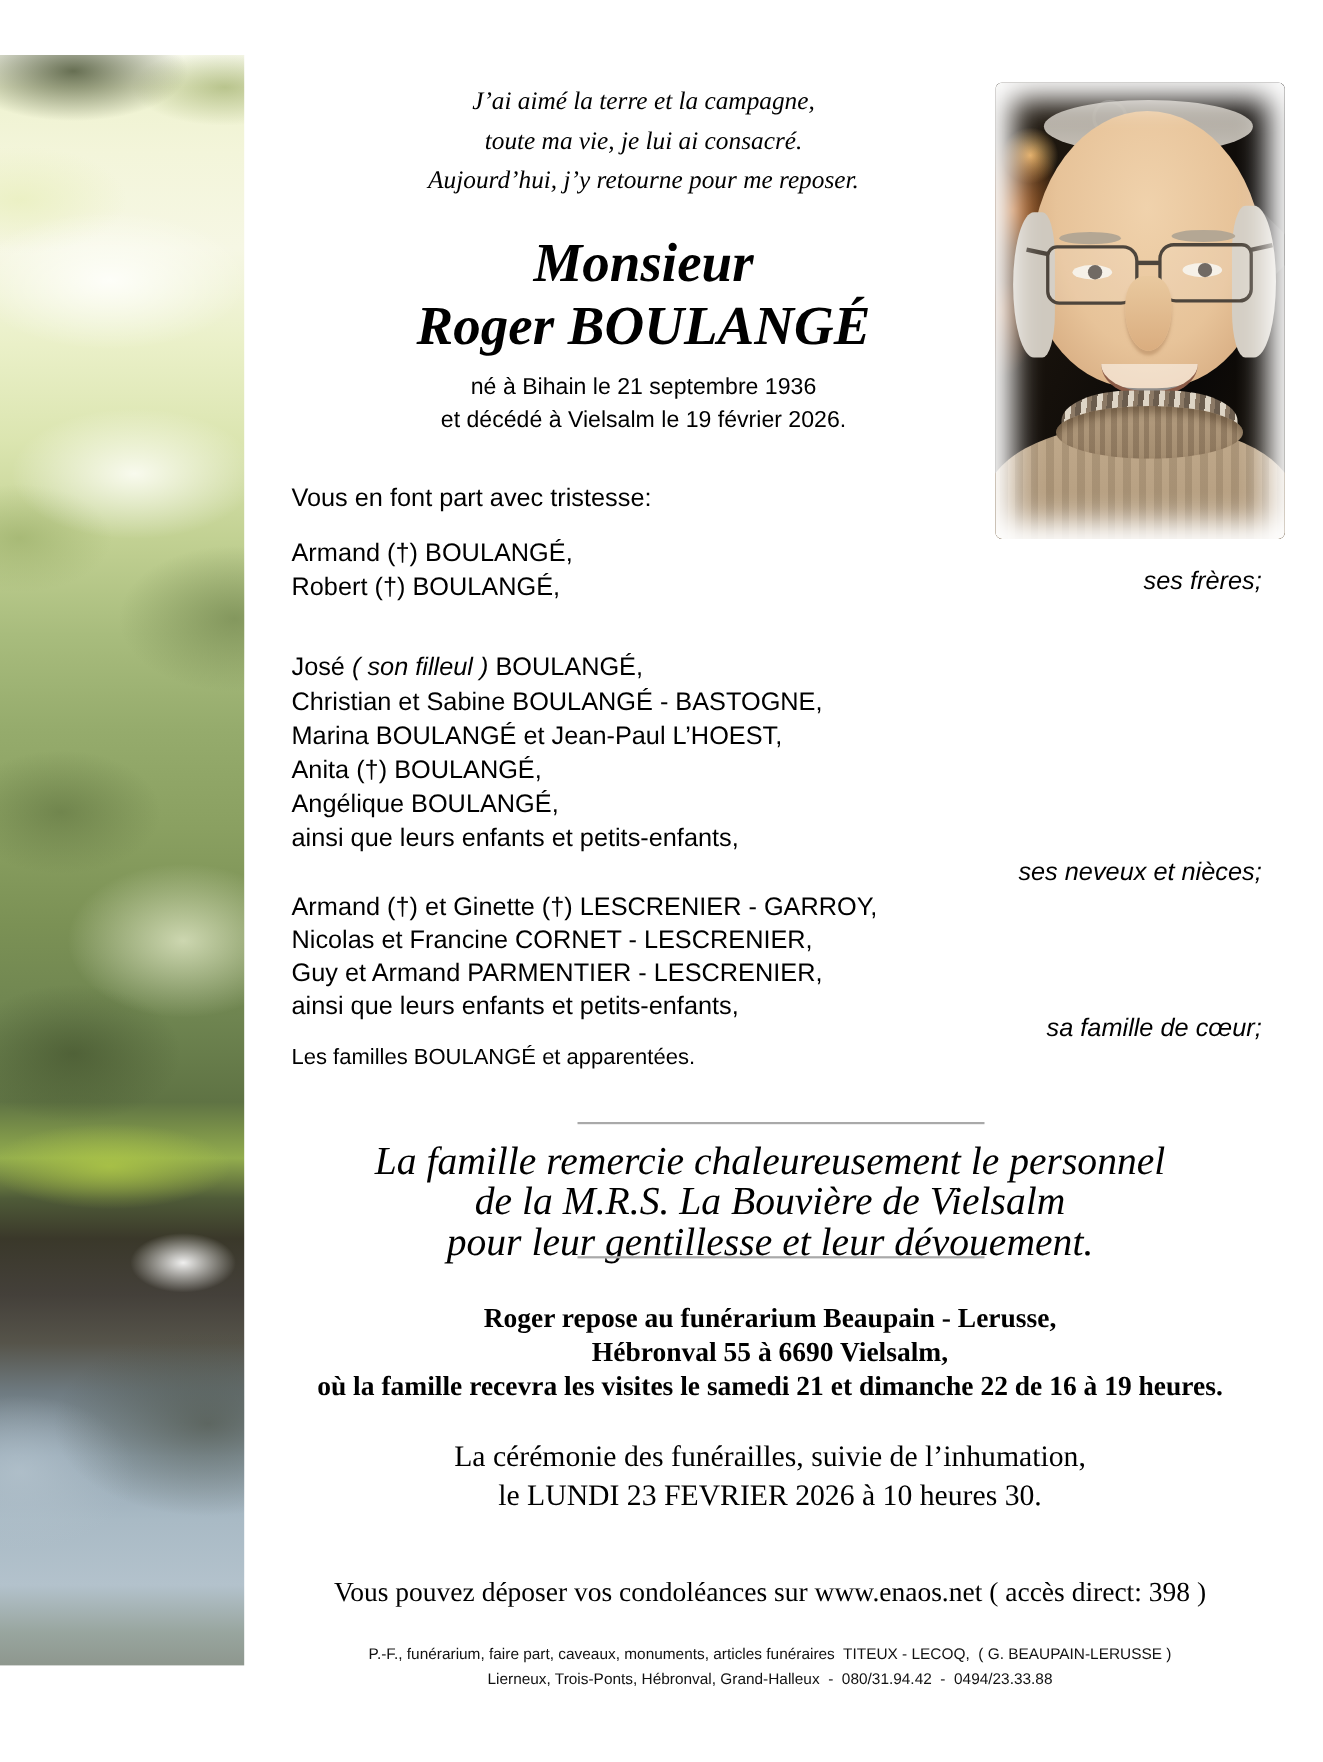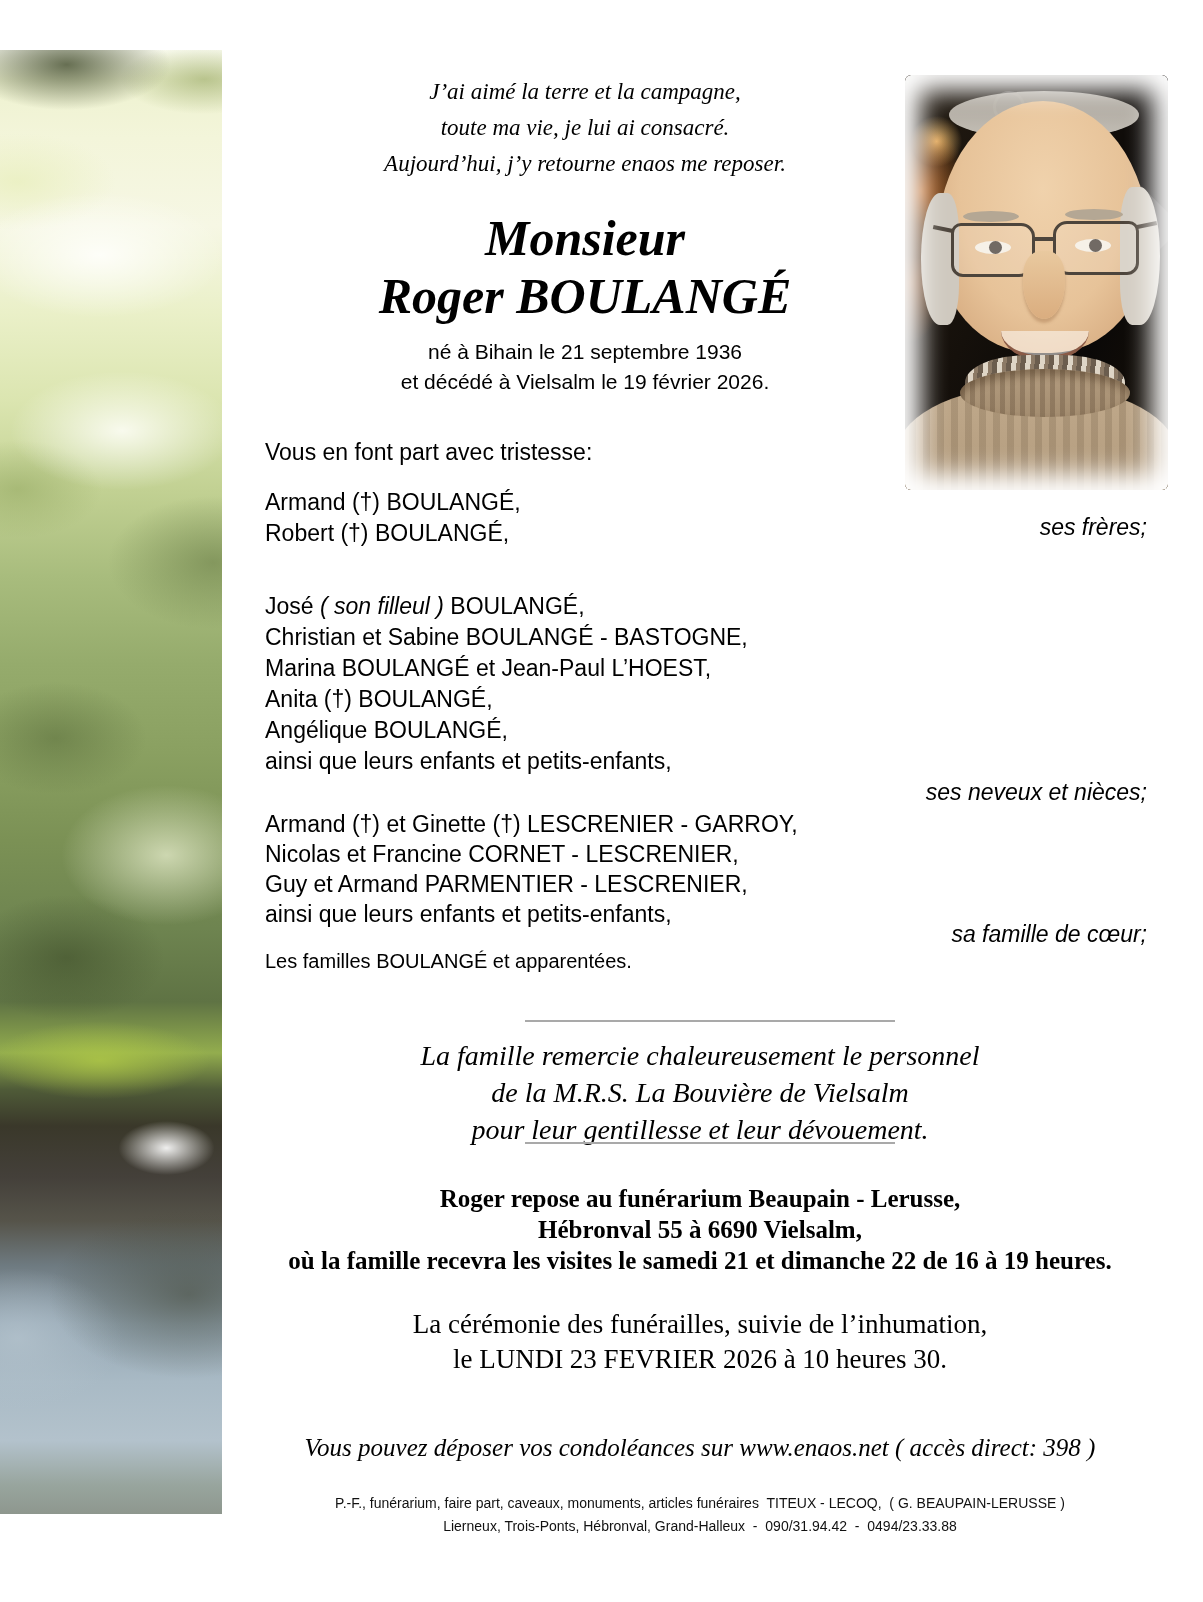--- a/index.html
+++ b/index.html
@@ -84,27 +84,27 @@
   .group{font-size:23px;line-height:31px;}
   .g1{left:265px;top:487px;}
   .g2{left:265px;top:591px;}
   .g3{left:265px;top:809px;line-height:30px;}
   .relation{right:56px;font-style:italic;font-size:23px;}
   .r1{top:514px;} .r2{top:779px;} .r3{top:921px;}
   .closing{left:265px;top:950px;font-size:20px;}
   .rule{left:525px;width:370px;height:2px;background:#a9a9a9;}
   .rule-1{top:1020px;} .rule-2{top:1142px;}
   .thanks{left:200px;top:1037px;width:1000px;text-align:center;
-      font-family:"Liberation Serif",serif;font-style:italic;font-size:28px;line-height:37px;}
+      font-family:"Liberation Serif",serif;font-style:italic;font-size:36px;line-height:37px;}
   .repose{left:140px;top:1183px;width:1120px;text-align:center;
       font-family:"Liberation Serif",serif;font-weight:700;font-size:25px;line-height:31px;}
   .ceremony{left:200px;top:1307px;width:1000px;text-align:center;
       font-family:"Liberation Serif",serif;font-size:27px;line-height:35px;}
   .condolences{left:200px;top:1434px;width:1000px;text-align:center;
-      font-family:"Liberation Serif",serif;font-style:italic;font-size:25px;}
+      font-family:"Liberation Serif",serif;font-size:25px;}
   .footer{left:200px;top:1492px;width:1000px;text-align:center;
       font-size:14px;line-height:23px;color:#111;white-space:pre-wrap;}
 </style>
 </head>
 <body>
 
 <div class="page sans">
 
   <div class="strip"></div>
 
@@ -131,21 +131,21 @@
     <div class="p-smile"></div>
     <div class="p-shirt"></div>
     <div class="p-sweater"></div>
     <div class="p-collar"></div>
     <div class="p-vignette"></div>
   </div>
 
   <div class="abs quote">
       <div class="q-line">J’ai aimé la terre et la campagne,</div>
       <div class="q-line">toute ma vie, je lui ai consacré.</div>
-      <div class="q-line">Aujourd’hui, j’y retourne enaos me reposer.</div>
+      <div class="q-line">Aujourd’hui, j’y retourne pour me reposer.</div>
     </div>
 
   <div class="abs title-block">
     <div>Monsieur</div>
     <div>Roger BOULANGÉ</div>
   </div>
 
   <div class="abs vitals">
     <div>né à Bihain le 21 septembre 1936</div>
     <div>et décédé à Vielsalm le 19 février 2026.</div>
@@ -195,15 +195,15 @@
       <div class="rp-line">où la famille recevra les visites le samedi 21 et dimanche 22 de 16 à 19 heures.</div>
     </div>
 
   <div class="abs ceremony">
       <div class="c-line">La cérémonie des funérailles, suivie de l’inhumation,</div>
       <div class="c-line">le LUNDI 23 FEVRIER 2026 à 10 heures 30.</div>
     </div>
 
   <div class="abs condolences">Vous pouvez déposer vos condoléances sur www.enaos.net ( accès direct: 398 )</div>
 
-  <div class="abs footer"><div class="ft-line">P.-F., funérarium, faire part, caveaux, monuments, articles funéraires  TITEUX - LECOQ,  ( G. BEAUPAIN-LERUSSE )</div><div class="ft-line">Lierneux, Trois-Ponts, Hébronval, Grand-Halleux  -  090/31.94.42  -  0494/23.33.88</div></div>
+  <div class="abs footer"><div class="ft-line">P.-F., funérarium, faire part, caveaux, monuments, articles funéraires  TITEUX - LECOQ,  ( G. BEAUPAIN-LERUSSE )</div><div class="ft-line">Lierneux, Trois-Ponts, Hébronval, Grand-Halleux  -  080/31.94.42  -  0494/23.33.88</div></div>
 
 </div>
 
 </body></html>

